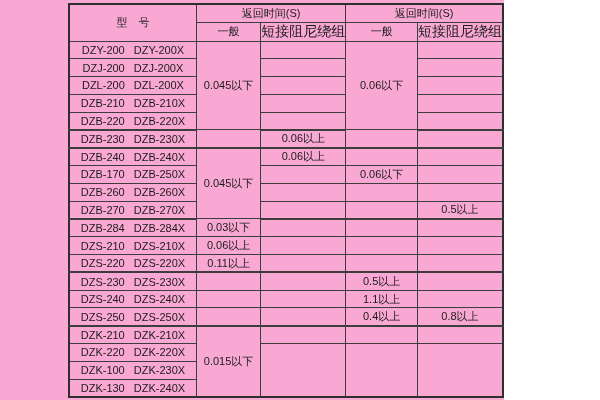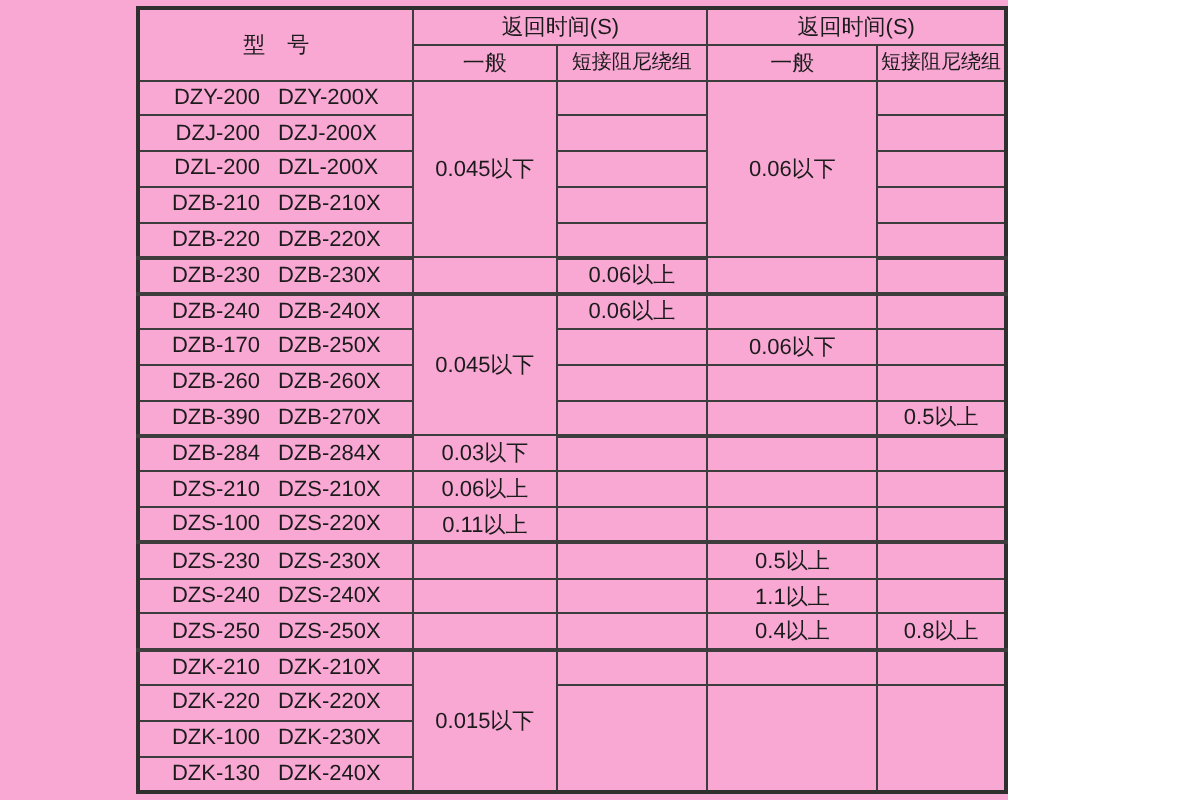--- a/index.html
+++ b/index.html
@@ -18,21 +18,21 @@
     padding:0; margin:0;
     font-size:11px; font-weight:normal;
     color:#1b1b1b;
     text-align:center; vertical-align:middle;
     overflow:hidden; white-space:nowrap;
   }
   tr.h1 { height:18px; }
   tr.h2 { height:18px; }
   tr.d  { height:17.8px; }
   tr.thick > td { border-bottom-width:2px; }
-  th.damp, td.damp { font-size:10px; }
+  th.damp, td.damp { font-size:14px; }
   .model-pair { display:flex; justify-content:center; align-items:center; gap:9px; }
   .model-pair span { display:inline-block; }
 </style>
 </head>
 <body>
 
 <div class="stage">
   <table class="spec">
     <colgroup>
       <col style="width:145px">
@@ -158,21 +158,21 @@
             </div>
           </td>
       <td></td>
       <td></td>
       <td></td>
     </tr>
 
     <tr class="d thick">
       <td>
             <div class="model-pair">
-              <span>DZB-390</span>
+              <span>DZB-270</span>
               <span>DZB-270X</span>
             </div>
           </td>
       <td></td>
       <td></td>
       <td>0.5以上</td>
     </tr>
 
     <tr class="d">
       <td>
@@ -196,21 +196,21 @@
           </td>
       <td>0.06以上</td>
       <td></td>
       <td></td>
       <td></td>
     </tr>
 
     <tr class="d thick">
       <td>
             <div class="model-pair">
-              <span>DZS-100</span>
+              <span>DZS-220</span>
               <span>DZS-220X</span>
             </div>
           </td>
       <td>0.11以上</td>
       <td></td>
       <td></td>
       <td></td>
     </tr>
 
     <tr class="d">

